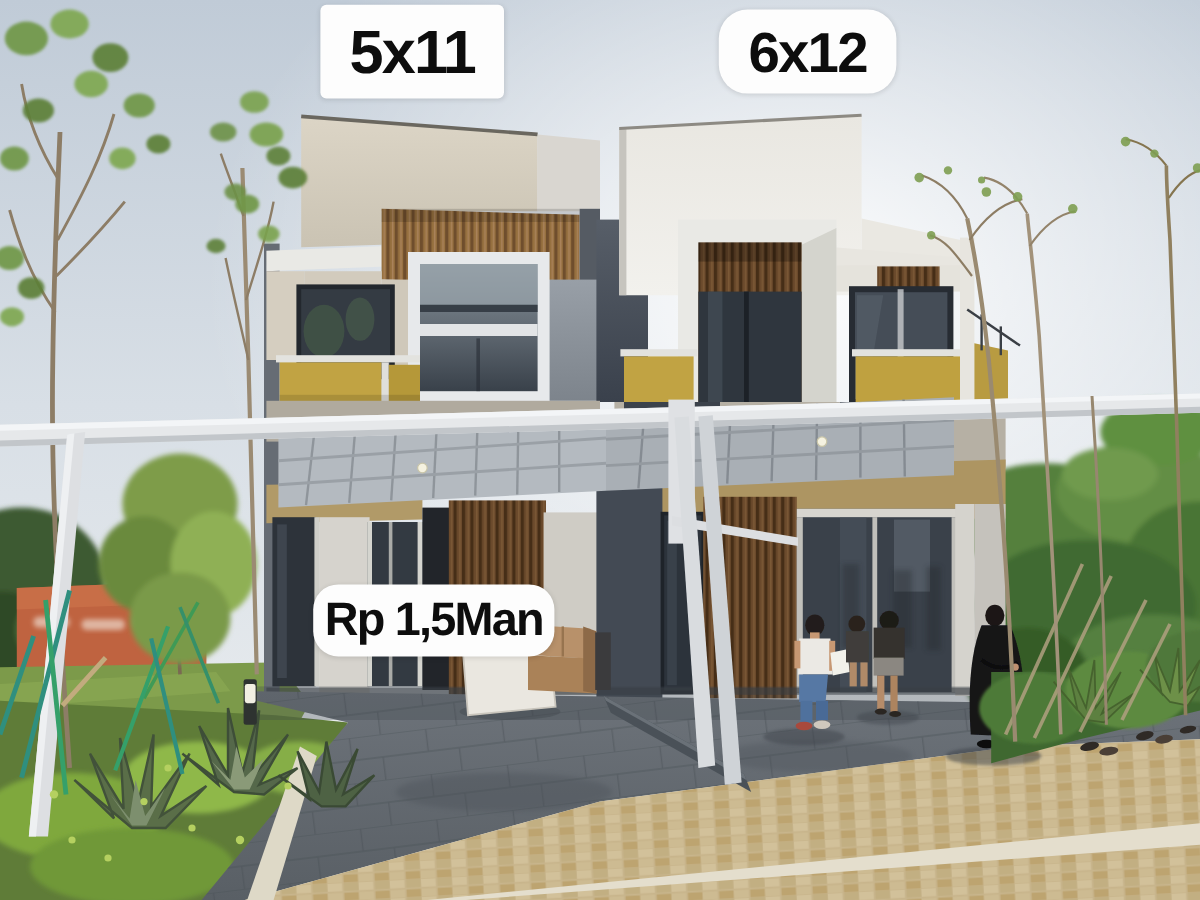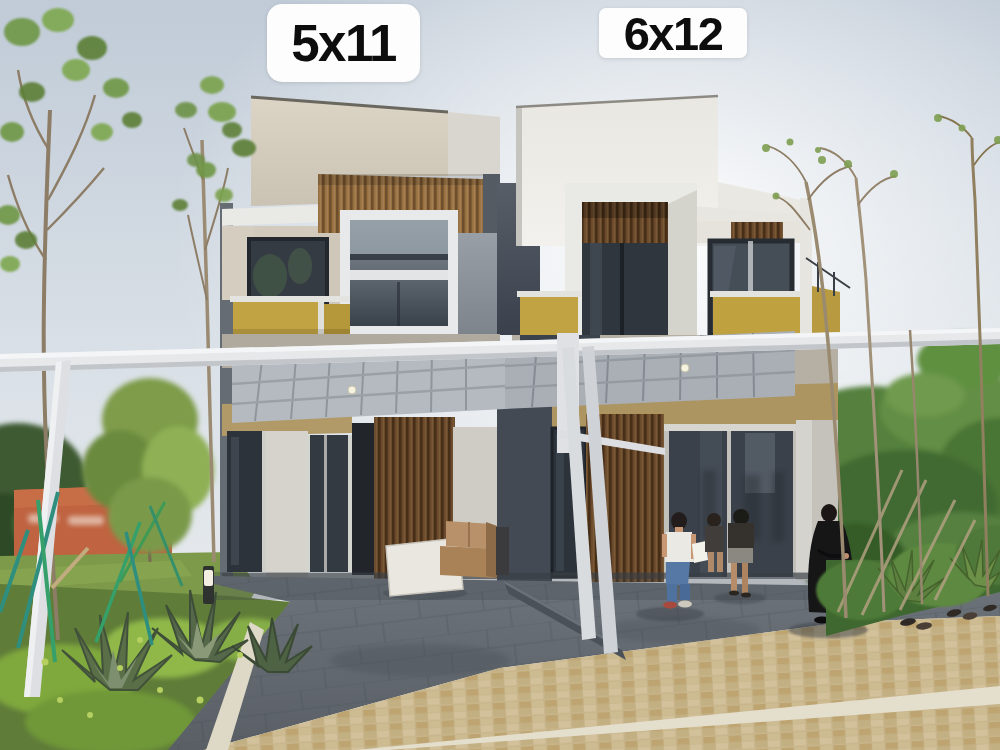--- a/index.html
+++ b/index.html
@@ -7,22 +7,22 @@
     position:relative;width:1000px;height:750px;overflow:hidden;
     font-family:"Liberation Sans",sans-serif;background:#dfe4e9;
   }
   #stage svg{position:absolute;left:0;top:0;}
   .overlay-label{
     position:absolute;display:flex;align-items:center;justify-content:center;
     background:var(--label-background,#fff);color:var(--label-text,#111);
     font-family:"Liberation Sans",sans-serif;font-weight:bold;letter-spacing:-1.5px;
     box-shadow:0 1px 4px rgba(0,0,0,.12);
   }
-  .size-left {left:267px;top:4px;  width:153px;height:78px;border-radius:15px;font-size:51px;}
-  .size-right{left:599px;top:8px;  width:148px;height:50px;border-radius:7px;font-size:47px;}
+  .size-left {left:267px;top:4px;  width:153px;height:78px;border-radius:5px;font-size:51px;}
+  .size-right{left:599px;top:8px;  width:148px;height:70px;border-radius:24px;font-size:47px;}
   .price-left {left:261px;top:487px;width:201px;height:60px;border-radius:21px;font-size:39px;}
   .price-right{left:651px;top:447px;width:257px;height:71px;border-radius:24px;font-size:45px;}
 </style>
 </head>
 <body>
 
 <div id="stage">
 
 <svg width="1000" height="750" viewBox="0 0 1000 750">
   <defs>
@@ -497,14 +497,15 @@
     <ellipse cx="908" cy="622" rx="8" ry="3.5" transform="rotate(-12 908 622)"></ellipse>
     <ellipse cx="924" cy="626" rx="8" ry="3.5" transform="rotate(-8 924 626)" fill="#4a3f36"></ellipse>
     <ellipse cx="954" cy="613" rx="7.5" ry="3.5" transform="rotate(-14 954 613)"></ellipse>
     <ellipse cx="970" cy="616" rx="7.5" ry="3.5" transform="rotate(-10 970 616)" fill="#4a3f36"></ellipse>
     <ellipse cx="990" cy="608" rx="7" ry="3" transform="rotate(-12 990 608)"></ellipse>
   </g>
 </svg>
 
 <div class="overlay-label size-left">5x11</div>
 <div class="overlay-label size-right">6x12</div>
+<div class="overlay-label price-left">Rp 1,5Man</div>
 
 </div>
 
 </body></html>

